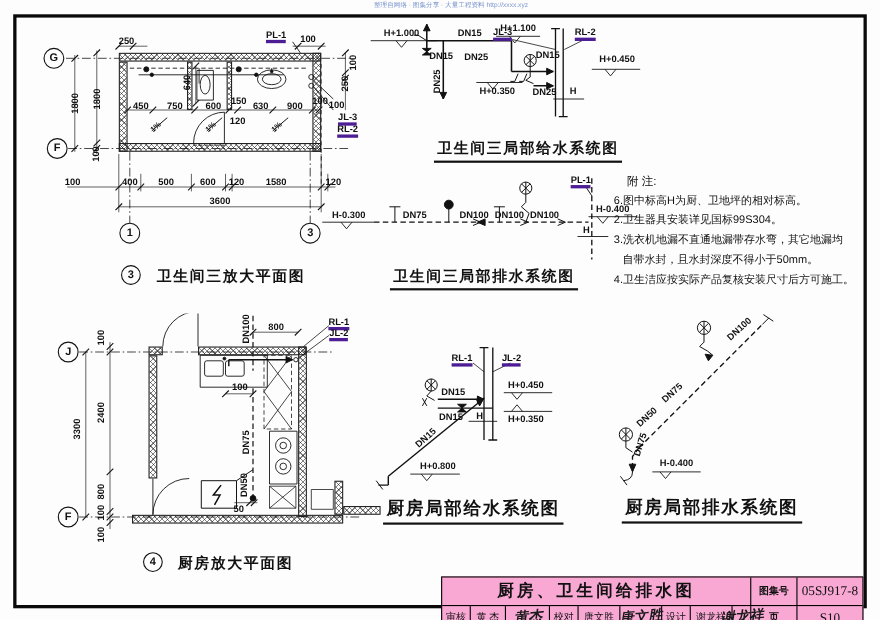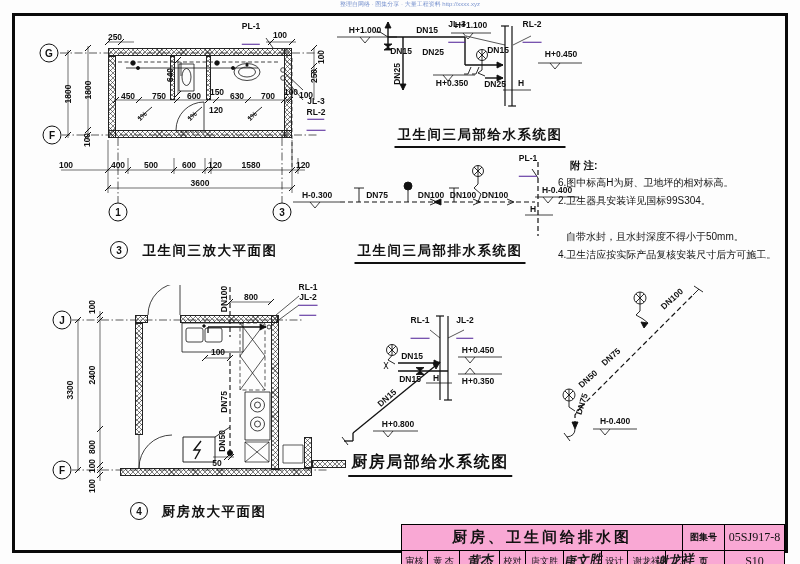--- a/index.html
+++ b/index.html
@@ -6,36 +6,36 @@
   .page{position:relative;width:800px;height:564px;background:#fdfdfd;overflow:hidden;
         font-family:"Liberation Sans","DejaVu Sans",sans-serif;color:#111}
   .frame{position:absolute;left:12px;top:13px;width:776px;height:540px;border:3px solid #0a0a0a;box-sizing:border-box}
   .fig{position:absolute}
   .geo{position:absolute;left:0;top:0}
   .lbl{position:absolute;font-weight:bold;font-size:8.5px;line-height:1;white-space:nowrap;
        transform:translate(-50%,-50%);letter-spacing:0}
   .r90{transform:translate(-50%,-50%) rotate(-90deg)}
   .r42{transform:translate(-50%,-50%) rotate(-42deg)}
   .r72{transform:translate(-50%,-50%) rotate(-72deg)}
-  .u{border-bottom:1px solid #4c1d95;padding-bottom:13px}
+  .u{border-bottom:3px solid #4c1d95;padding-bottom:0}
   .ax{position:absolute;width:17px;height:17px;border:1.3px solid #111;border-radius:50%;
       display:flex;align-items:center;justify-content:center;background:#fdfdfd;
       font-weight:bold;font-size:10px;transform:translate(-50%,-50%)}
   .tnum{position:absolute;width:16px;height:16px;border:1.3px solid #111;border-radius:50%;
       display:flex;align-items:center;justify-content:center;
       font-weight:bold;font-size:10px;transform:translate(-50%,-50%)}
   .ftitle{position:absolute;font-weight:bold;font-size:13.5px;letter-spacing:1.5px;white-space:nowrap;
       transform:translateX(-50%)}
   .big{font-size:16px}
   .sys{border-bottom:2.4px solid #111;padding:0 3px 2px}
   .wall{position:absolute;border:.8px solid #222;box-sizing:border-box;
       background:repeating-linear-gradient(45deg,rgba(10,10,10,.5) 0 .8px,transparent .8px 3.4px),
                  repeating-linear-gradient(135deg,rgba(10,10,10,.5) 0 .8px,transparent .8px 3.4px)}
   .note{position:absolute;font-size:10px;line-height:1;white-space:nowrap}
-  .nh{font-weight:bold;font-size:10.5px}
+  .nh{font-weight:normal;font-size:10.5px}
   .wm{position:absolute;left:250px;top:0;width:320px;text-align:center;font-size:6px;color:#7a94cf}
   
   .tb{position:absolute;left:401px;top:524px;width:384px;height:48px;border:1.8px solid #000;
       box-sizing:border-box;display:flex;flex-direction:column;background:#f9a8d4}
   .tb-r1{display:flex;height:26px;border-bottom:1.4px solid #000;box-sizing:border-box}
   .tb-r2{display:flex;flex:1;box-sizing:border-box}
   .cell{display:flex;align-items:center;justify-content:center;border-right:1.1px solid #000;
       height:100%;box-sizing:border-box;font-size:9px;overflow:visible}
   .cell:last-child{border-right:none}
   .mt{font-weight:bold;font-size:15px;letter-spacing:3px}
@@ -190,21 +190,21 @@
     <span class="lbl" style="left:197px;top:147px">120</span>
     <span class="lbl" style="left:233px;top:147px">1580</span>
     <span class="lbl" style="left:285px;top:147px">120</span>
     <span class="lbl" style="left:182px;top:165px">3600</span>
     <span class="lbl r90" style="left:152px;top:57px">640</span>
     <span class="lbl" style="left:110px;top:78px">450</span>
     <span class="lbl" style="left:141px;top:78px">750</span>
     <span class="lbl" style="left:176px;top:78px">600</span>
     <span class="lbl" style="left:199px;top:74px">150</span>
     <span class="lbl" style="left:219px;top:78px">630</span>
-    <span class="lbl" style="left:250px;top:78px">700</span>
+    <span class="lbl" style="left:250px;top:78px">900</span>
     <span class="lbl" style="left:273px;top:74px">100</span>
     <span class="lbl" style="left:198px;top:92px">120</span>
     <span class="lbl r42" style="left:124px;top:98px;font-size:7px">1%</span>
     <span class="lbl r42" style="left:174px;top:98px;font-size:7px">1%</span>
     <span class="lbl r42" style="left:234px;top:98px;font-size:7px">1%</span>
 
     <span class="tnum" style="left:101px;top:232px">3</span>
     <span class="ftitle" style="left:192px;top:224px">卫生间三放大平面图</span>
   </div>
 
@@ -324,20 +324,21 @@
     <span class="lbl u" style="left:243px;top:15px">PL-1</span>
     <span class="lbl" style="left:272px;top:40px">H-0.400</span>
     <span class="lbl" style="left:248px;top:59px">H</span>
     <span class="ftitle sys" style="left:155px;top:92px">卫生间三局部排水系统图</span>
   </div>
 
   <div class="fig" style="left:556px;top:156px;width:230px;height:112px">
     <span class="note nh" style="left:14px;top:4px">附 注:</span>
     <span class="note" style="left:2px;top:22px">6.图中标高H为厨、卫地坪的相对标高。</span>
     <span class="note" style="left:2px;top:40px">2.卫生器具安装详见国标99S304。</span>
+    <span class="note" style="left:2px;top:58px">3.洗衣机地漏不直通地漏带存水弯，其它地漏均</span>
     <span class="note" style="left:10px;top:76px">自带水封，且水封深度不得小于50mm。</span>
     <span class="note" style="left:2px;top:94px">4.卫生洁应按实际产品复核安装尺寸后方可施工。</span>
   </div>
 
   <div class="fig" style="left:18px;top:285px;width:332px;height:244px">
     <svg class="geo" width="332" height="244">
       <g stroke="#111" fill="none" stroke-width=".8">
         <g stroke-dasharray="8 2.5 1.5 2.5" stroke-width=".7">
           <line x1="54" y1="35" x2="285" y2="35"></line>
             <line x1="54" y1="185" x2="310" y2="185"></line>
@@ -529,20 +530,21 @@
           <line x1="48" y1="144" x2="92" y2="144"></line>
             <polyline points="55,144 60,150 65,144"></polyline>
         </g>
       </g>
     </svg>
     <span class="lbl r42" style="left:127px;top:14px">DN100</span>
     <span class="lbl r42" style="left:66px;top:72px">DN75</span>
     <span class="lbl r42" style="left:43px;top:94px">DN50</span>
     <span class="lbl r72" style="left:37px;top:119px">DN75</span>
     <span class="lbl" style="left:70px;top:136px">H-0.400</span>
+    <span class="ftitle sys big" style="left:102px;top:166px">厨房局部排水系统图</span>
   </div>
 
   <div class="tb">
     <div class="tb-r1">
       <div class="cell mt" style="width:281px">厨房、卫生间给排水图</div>
       <div class="cell" style="width:42px;font-weight:bold">图集号</div>
       <div class="cell atlas" style="flex:1">05SJ917-8</div>
     </div>
     <div class="tb-r2">
       <div class="cell" style="width:26px">审核</div>

